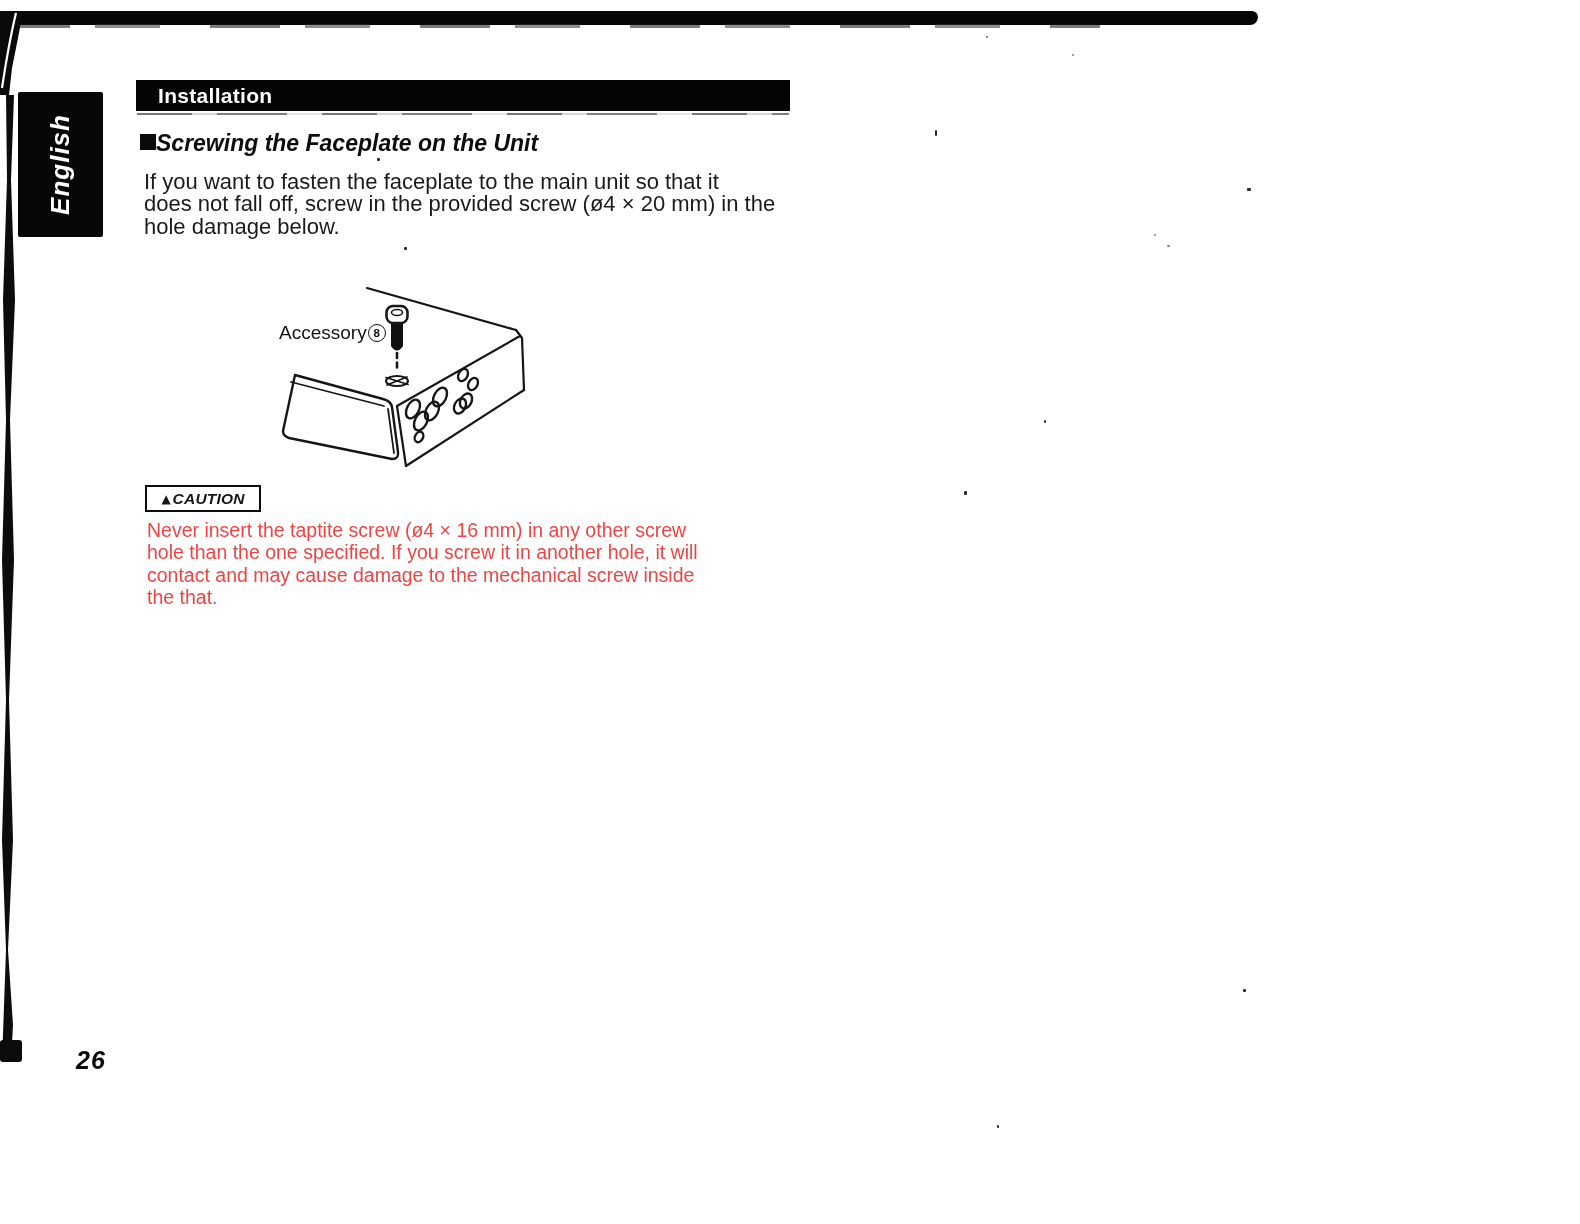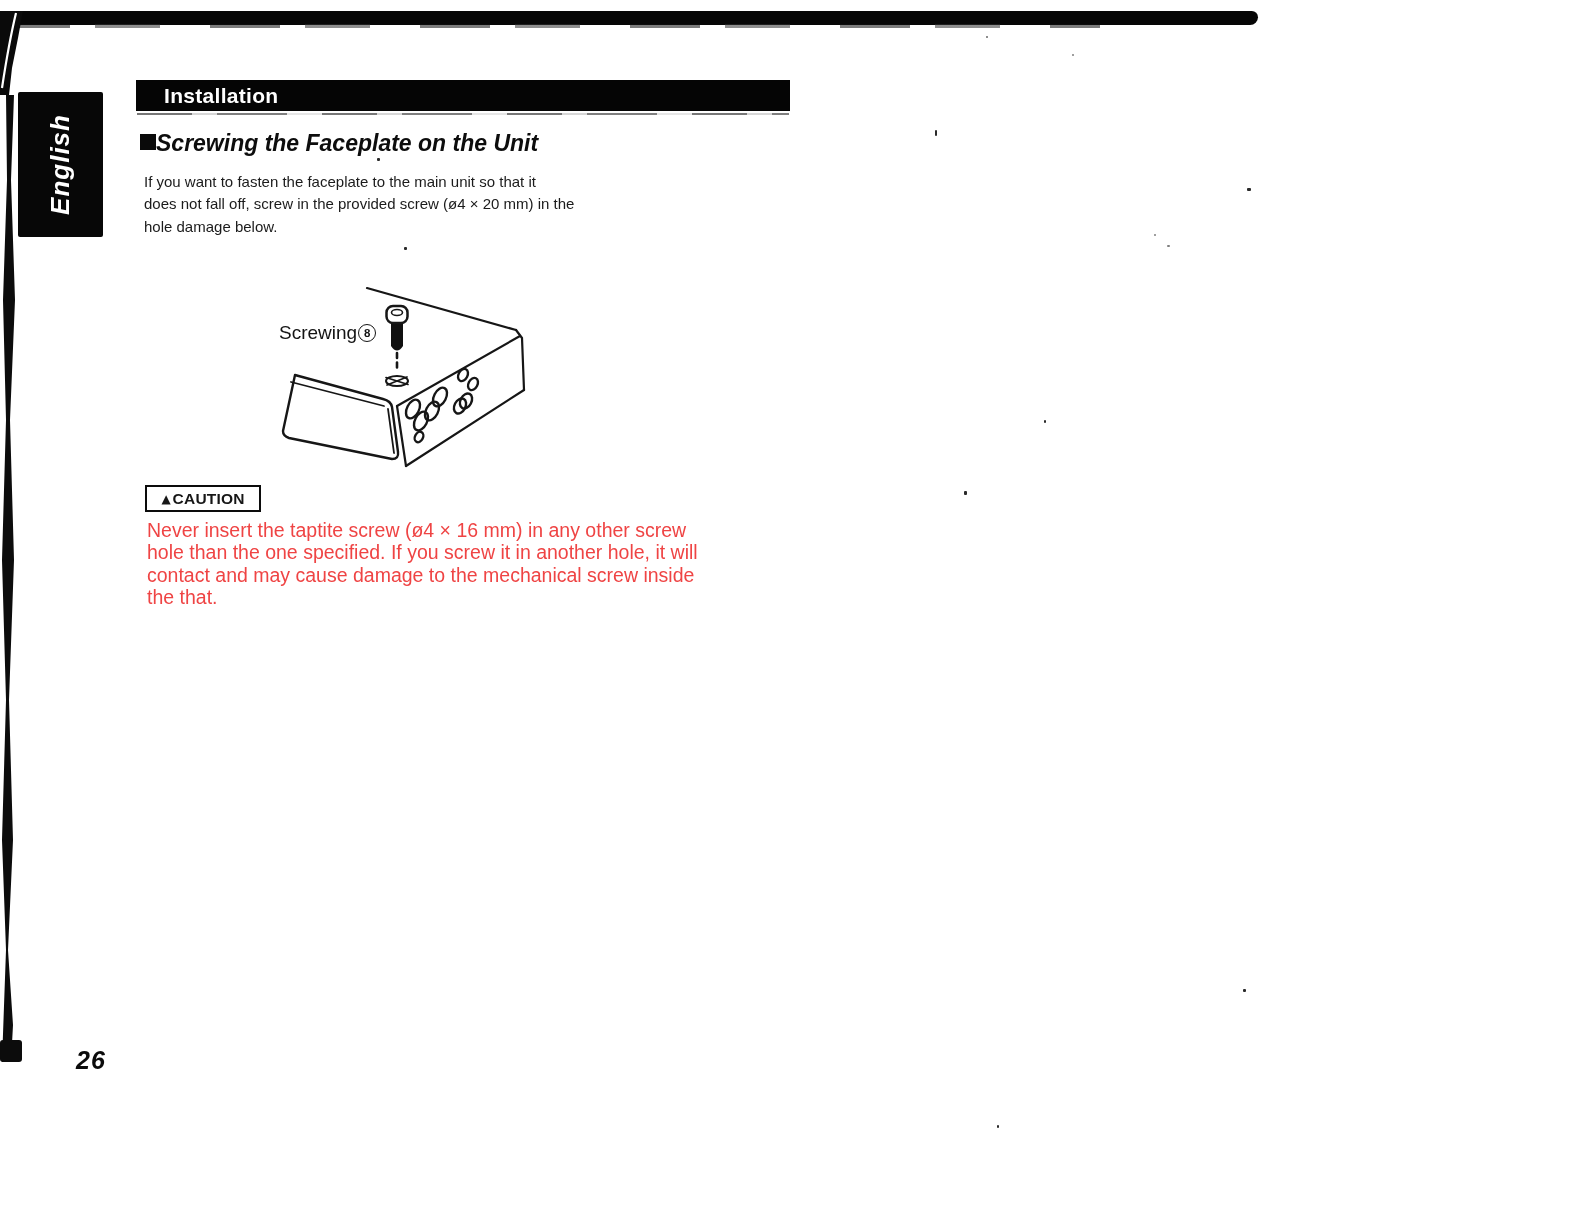--- a/index.html
+++ b/index.html
@@ -31,40 +31,40 @@
   .english-tab span{
     transform:rotate(-90deg);
     color:#fff;font-style:italic;font-weight:bold;font-size:26px;letter-spacing:1px;
     white-space:nowrap;
   }
   
   .install-bar{
     position:absolute;left:136px;top:80px;width:654px;height:31px;
     background:#050505;color:#fff;
     display:flex;align-items:center;
-    padding-left:28px;box-sizing:border-box;
+    padding-left:22px;box-sizing:border-box;
     font-weight:bold;font-size:21px;letter-spacing:.3px;
   }
   .install-underline{
     position:absolute;left:137px;top:113px;width:652px;height:2px;
     background:repeating-linear-gradient(90deg,#4a4a4a 0 55px,#c9c9c9 55px 80px,#555 80px 150px,#ddd 150px 185px);
     opacity:.75;
   }
   
   .section-heading{
     position:absolute;left:140px;top:130px;
     display:flex;align-items:flex-start;gap:0;
     font-weight:bold;font-style:italic;font-size:23px;
     color:#0d0d0d;
   }
   .bullet-square{width:16px;height:16px;background:#0a0a0a;margin-top:4px;flex:none;}
   
   .body-text{
     position:absolute;left:144px;top:171px;
-    font-size:15px;line-height:22.4px;color:#1b1b1b;
+    font-size:22px;line-height:22.4px;color:#1b1b1b;
     white-space:nowrap;
   }
   
   .figure-svg{position:absolute;left:250px;top:278px;}
   .figure-label{
     position:absolute;left:279px;top:322px;
     font-size:19px;color:#141414;
     display:flex;align-items:center;
   }
   .circled-num{
@@ -73,21 +73,21 @@
     font-size:11.5px;font-weight:bold;margin-left:1px;
   }
   
   .caution-box{
     position:absolute;left:145px;top:485px;width:116px;height:27px;
     border:2.6px solid #0c0c0c;box-sizing:border-box;
     display:flex;align-items:center;justify-content:center;gap:2px;
     background:#fff;
   }
   .caution-box .tri{font-family:"DejaVu Sans",sans-serif;font-size:12px;line-height:1;}
-  .caution-box .lbl{font-weight:bold;font-size:15.5px;letter-spacing:.2px;}
+  .caution-box .lbl{font-weight:bold;font-size:15.5px;letter-spacing:.2px;font-style:italic;}
   .caution-text{
     position:absolute;left:147px;top:519px;
     font-size:19.5px;line-height:22.4px;color:#ef4444;
     white-space:nowrap;
   }
   
   .page-number{
     position:absolute;left:76px;top:1046px;
     font-weight:bold;font-style:italic;font-size:25px;letter-spacing:1px;color:#0b0b0b;
   }
@@ -158,21 +158,21 @@
       <path d="M386,377.5 L408,384.5 M387,385 L407,377" stroke-width="1.7"></path>
 
       <path d="M397,353 L397,372" stroke-width="2.6" stroke-dasharray="5 4.5"></path>
 
       <path d="M391,321 L391,346 Q397,355 403,346 L403,321 Z" fill="#101010" stroke="none"></path>
       <rect x="386.5" y="306" width="21" height="17" rx="6.5" fill="#ffffff" stroke-width="2.5"></rect>
       <ellipse cx="397" cy="312.5" rx="5.5" ry="3" stroke-width="1.6"></ellipse>
     </g>
   </svg>
   <div class="figure-label">
-    <span>Screwing</span>
+    <span>Accessory</span>
       <span class="circled-num">8</span>
   </div>
 
   <div class="caution-box">
     <span class="tri">▲</span>
     <span class="lbl">CAUTION</span>
   </div>
   <div class="caution-text">
     <div>Never insert the taptite screw (ø4 × 16 mm) in any other screw</div>
     <div>hole than the one specified. If you screw it in another hole, it will</div>

